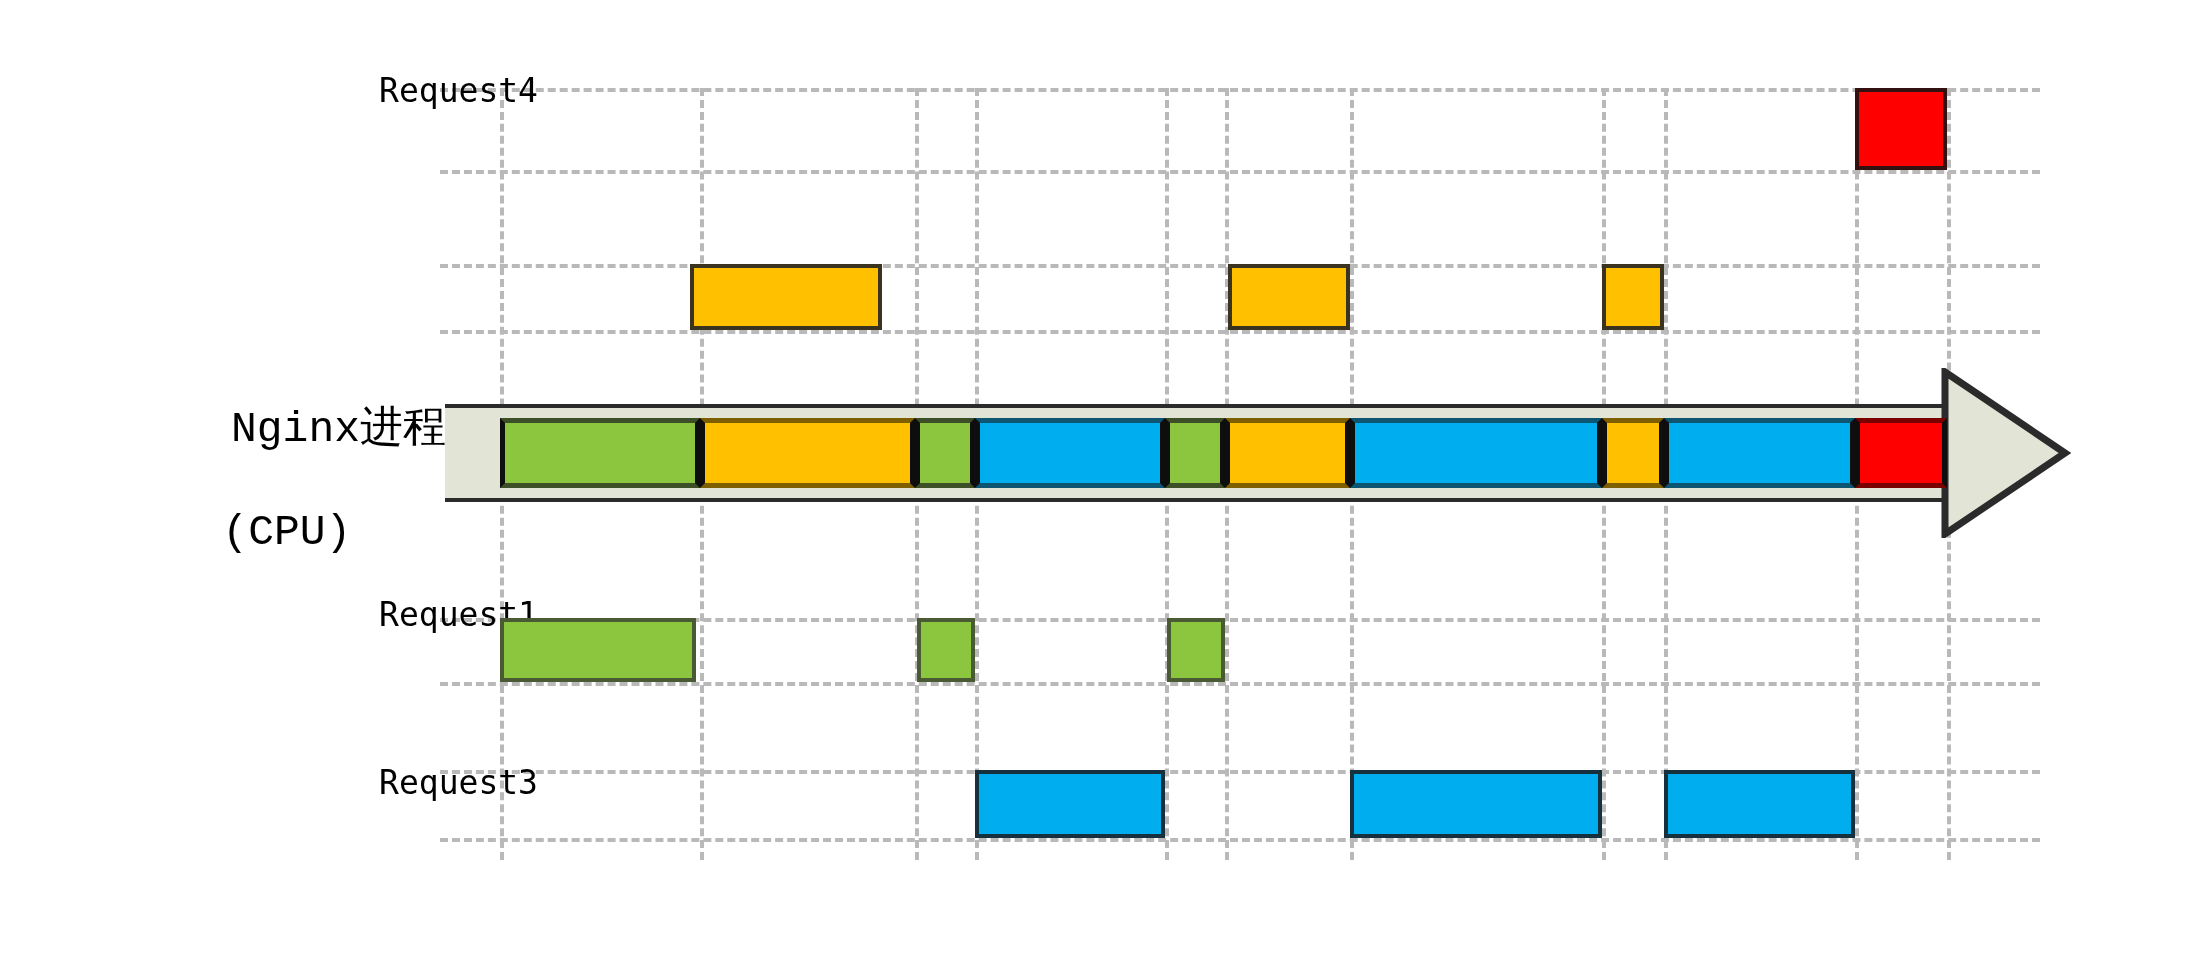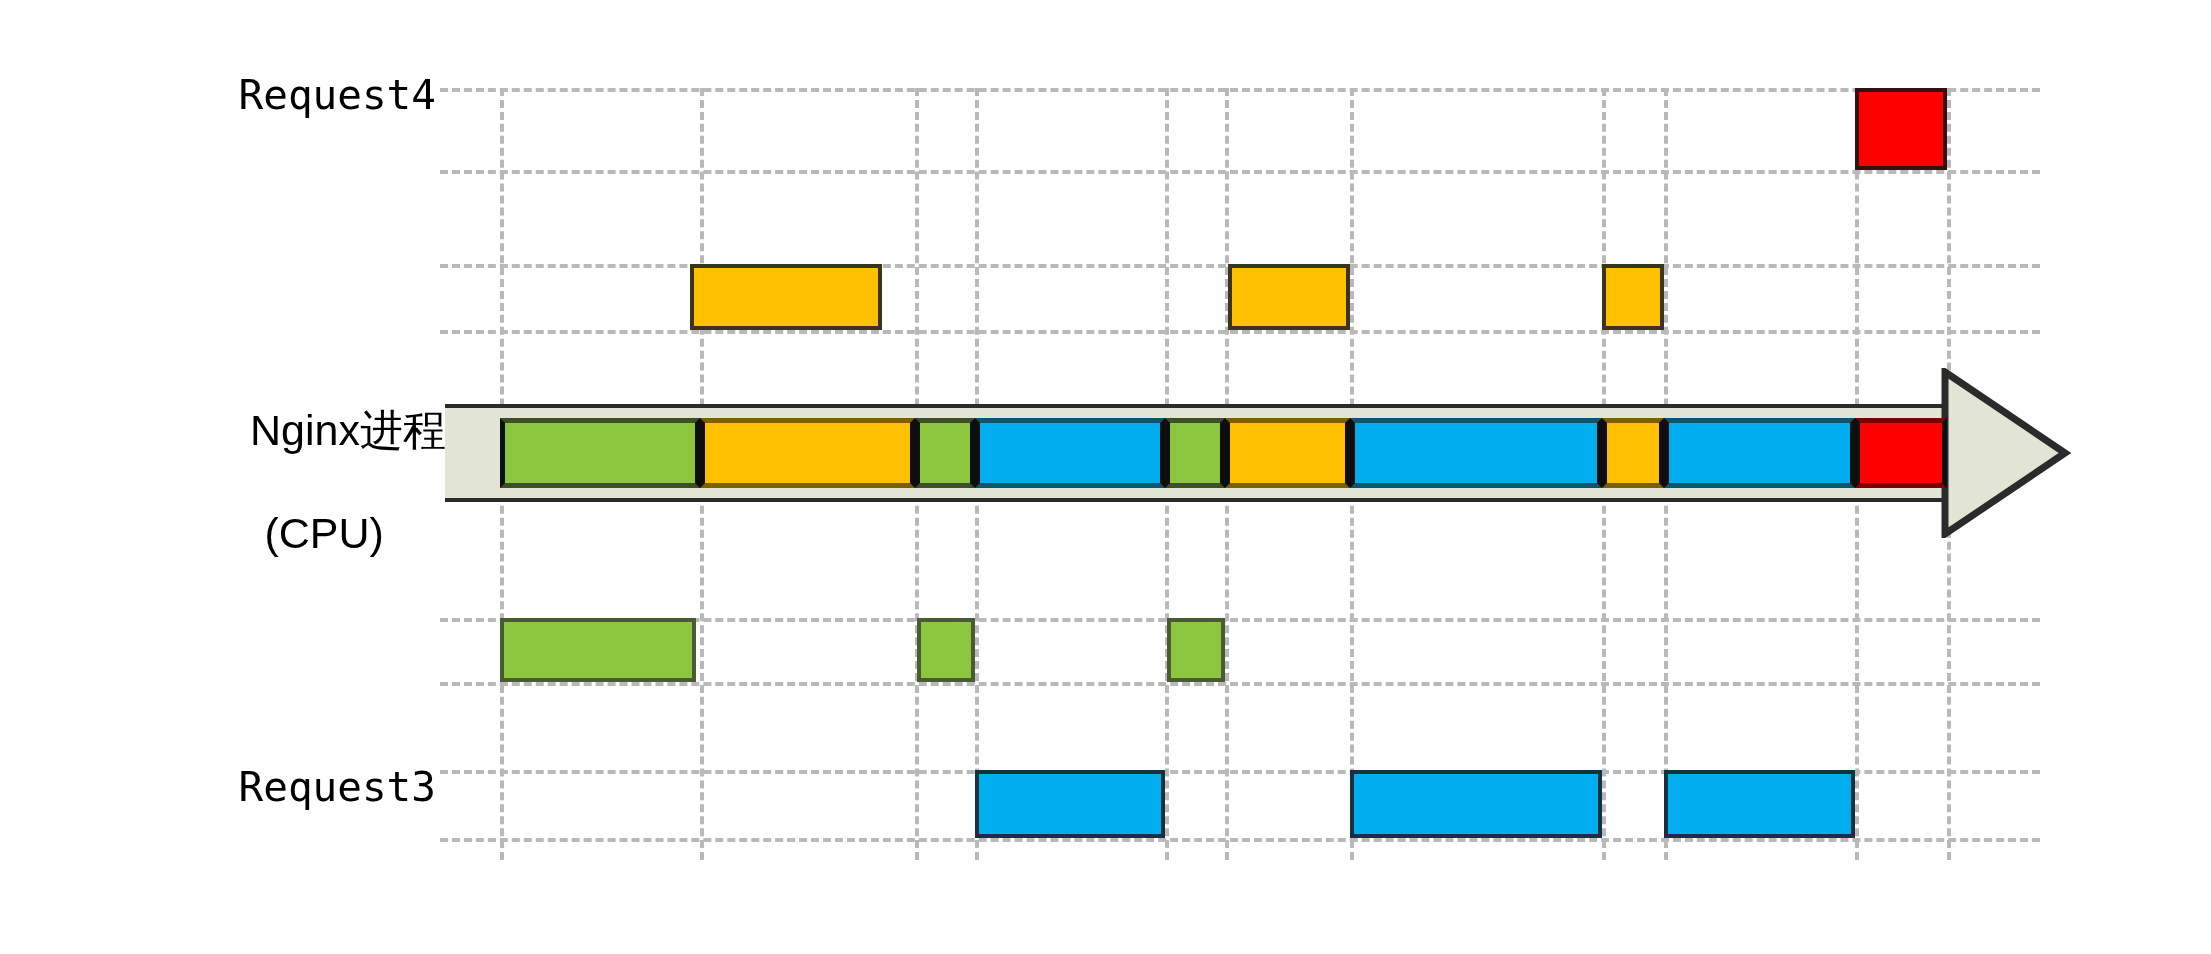--- a/index.html
+++ b/index.html
@@ -17,32 +17,32 @@
     position: relative;
     width: 2211px;
     height: 954px;
     background: #ffffff;
   }
 
   
   .row-label {
     position: absolute;
     font-family: "DejaVu Sans Mono", "Liberation Mono", monospace;
-    font-size: 41px;
+    font-size: 33px;
     color: #000000;
     white-space: pre;
     letter-spacing: 0px;
     text-align: right;
-    right: 1775px;
+    right: 1673px;
     line-height: 1.05;
   }
   .cpu-label {
     position: absolute;
     right: 1765px;
-    font-family: Liberation Sans, sans-serif;
+    font-family: Liberation Mono, monospace;
     font-size: 43px;
     color: #000000;
     text-align: center;
     line-height: 1.12;
     white-space: pre;
   }
   .cpu-label .l2 { display:block;margin-top:7px; }
 
   
   .hline {
@@ -148,20 +148,21 @@
       <div class="seg green" title="Request1" style="left: 915px; top: 418px; width: 60px; height: 70px;"></div>
       <div class="seg blue" title="Request3" style="left: 975px; top: 418px; width: 190px; height: 70px;"></div>
       <div class="seg green" title="Request1" style="left: 1165px; top: 418px; width: 60px; height: 70px;"></div>
       <div class="seg orange" title="Request2" style="left: 1225px; top: 418px; width: 125px; height: 70px;"></div>
       <div class="seg blue" title="Request3" style="left: 1350px; top: 418px; width: 252px; height: 70px;"></div>
       <div class="seg orange" title="Request2" style="left: 1602px; top: 418px; width: 62px; height: 70px;"></div>
       <div class="seg blue" title="Request3" style="left: 1664px; top: 418px; width: 191px; height: 70px;"></div>
       <div class="seg red" title="Request4" style="left: 1855px; top: 418px; width: 92px; height: 70px;"></div>
     </div>
 
+  <div class="row-label" style="top:598px;">Request1</div>
 
   <div class="row-label" style="top:766px;">Request3</div>
 
   <div id="blocks">
       <div class="blk red" style="left: 1855px; top: 88px; width: 92px; height: 82px;"></div>
       <div class="blk orange" style="left: 690px; top: 264px; width: 192px; height: 66px;"></div>
       <div class="blk orange" style="left: 1228px; top: 264px; width: 122px; height: 66px;"></div>
       <div class="blk orange" style="left: 1602px; top: 264px; width: 62px; height: 66px;"></div>
       <div class="blk green" style="left: 500px; top: 618px; width: 196px; height: 64px;"></div>
       <div class="blk green" style="left: 917px; top: 618px; width: 58px; height: 64px;"></div>

